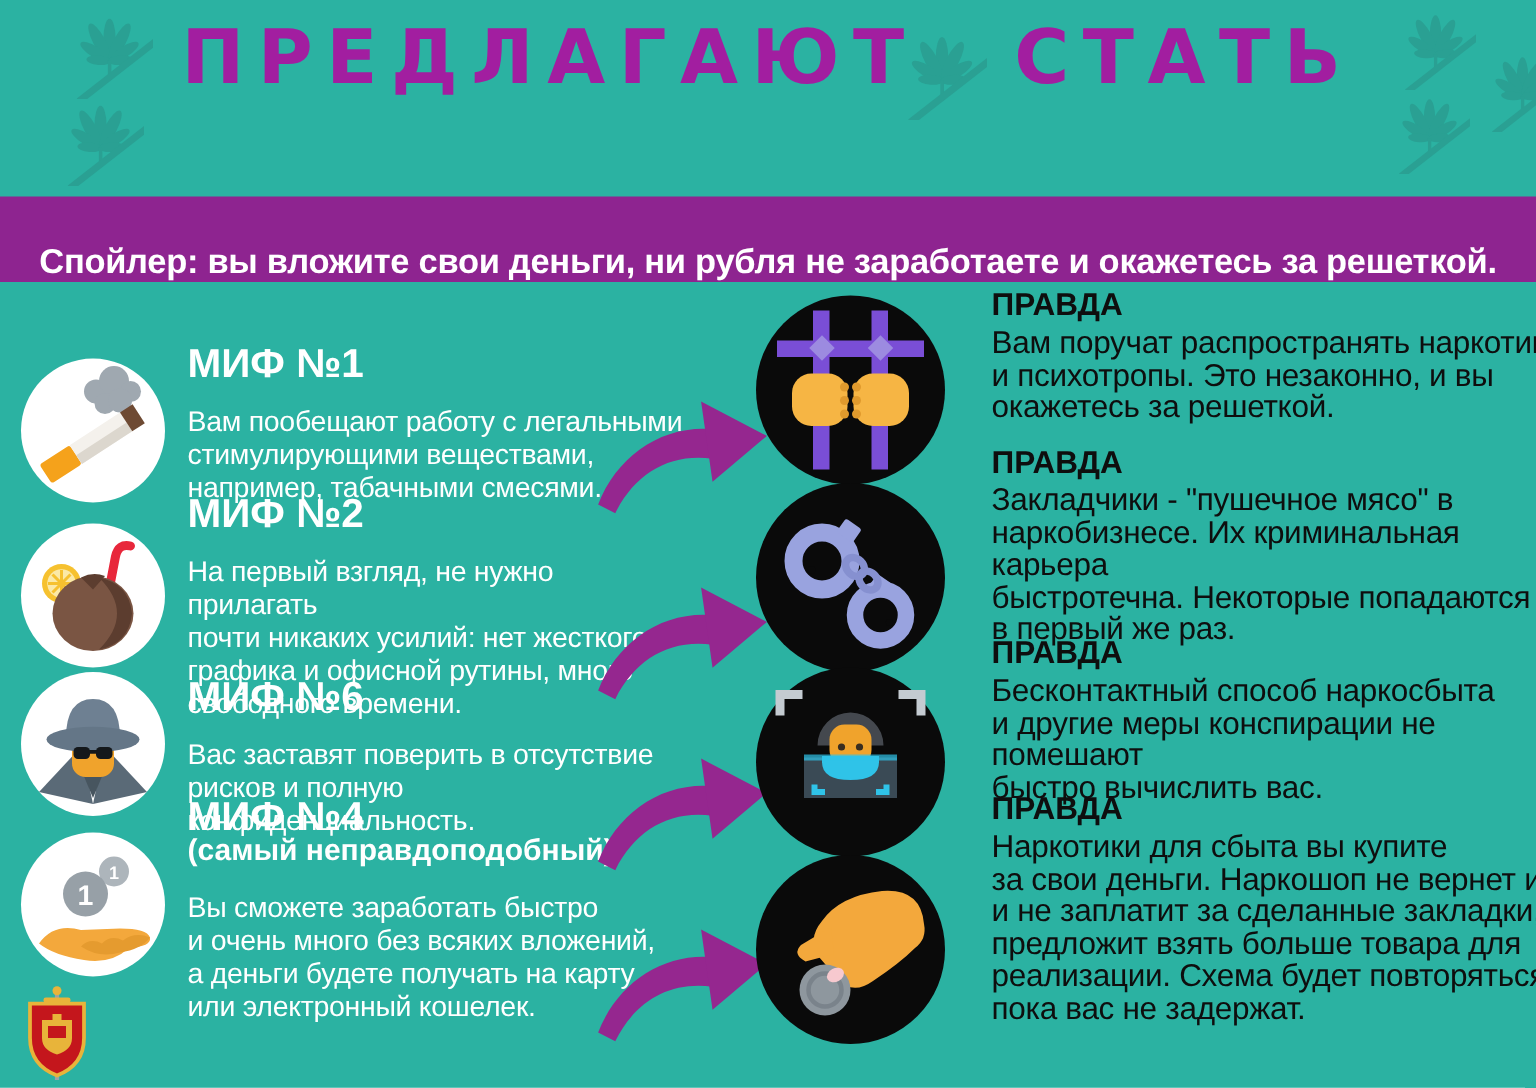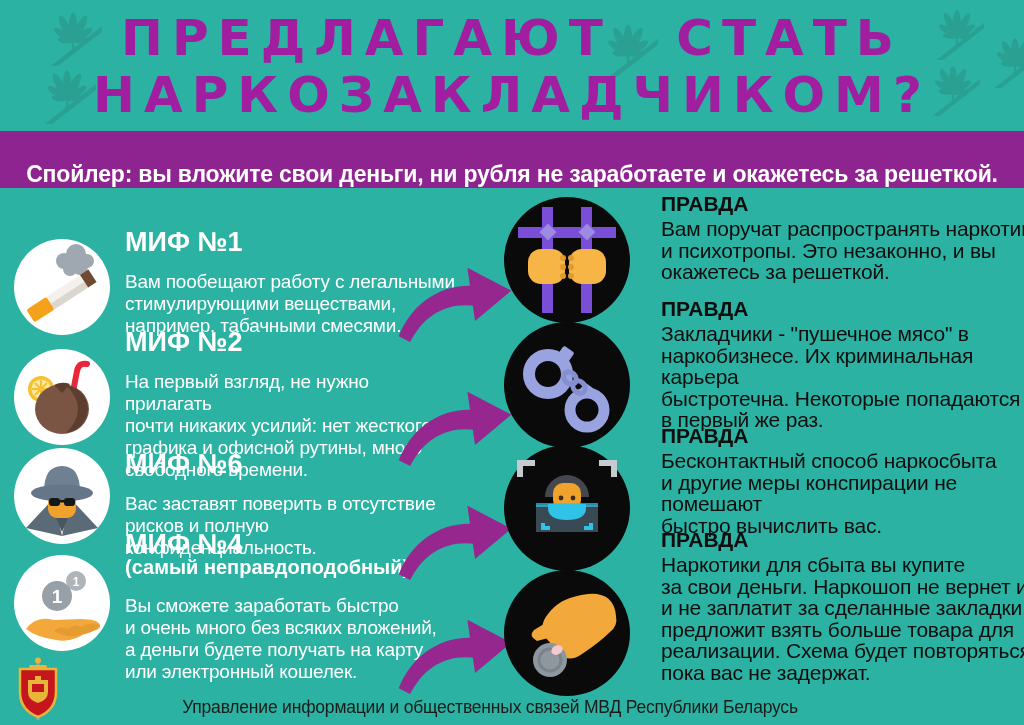--- a/index.html
+++ b/index.html
@@ -91,21 +91,20 @@
         <use href="#leaf"></use>
       </svg>
     <svg class="leaf" style="left:926px;top:62px" width="54" height="54" viewBox="0 0 64 64">
         <use href="#leaf"></use>
       </svg>
     <svg class="leaf" style="left:988px;top:34px" width="54" height="54" viewBox="0 0 64 64">
         <use href="#leaf"></use>
       </svg>
     <h1 class="title">
       <span class="line1">ПРЕДЛАГАЮТ СТАТЬ</span><br>
-      <span class="line2">НАРКОЗАКЛАДЧИКОМ?</span>
     </h1>
   </div>
 
   <div class="banner">
     <span class="banner-text">Спойлер: вы вложите свои деньги, ни рубля не заработаете и окажетесь за решеткой.</span>
   </div>
 
   <div class="icon-circle" style="left:14px;top:239px">
     <svg width="96" height="96" viewBox="0 0 96 96">
       <g fill="#9FA8B0">
@@ -302,15 +301,14 @@
 
   <svg class="emblem" width="48" height="66" viewBox="0 0 48 66">
     <rect x="22.6" y="2" width="2.8" height="62" fill="#9AA2A8"></rect>
     <circle cx="24" cy="4.5" r="3" fill="#E8B43A"></circle>
     <rect x="15" y="9" width="18" height="3.5" rx="1.5" fill="#E8B43A"></rect>
     <path d="M6,13 H42 V36 Q42,54 24,61 Q6,54 6,36 Z" fill="#C4161C" stroke="#E8B43A" stroke-width="2.5"></path>
     <path d="M14,24 h20 v12 q0,8 -10,11 q-10,-3 -10,-11 Z" fill="#E8B43A"></path>
     <rect x="18" y="28" width="12" height="8" fill="#C4161C"></rect>
     <rect x="21" y="20" width="6" height="5" fill="#E8B43A"></rect>
   </svg>
-  <div class="footer-text">Управление информации и общественных связей МВД Республики Беларусь</div>
 
 </div>
 
 </body></html>

